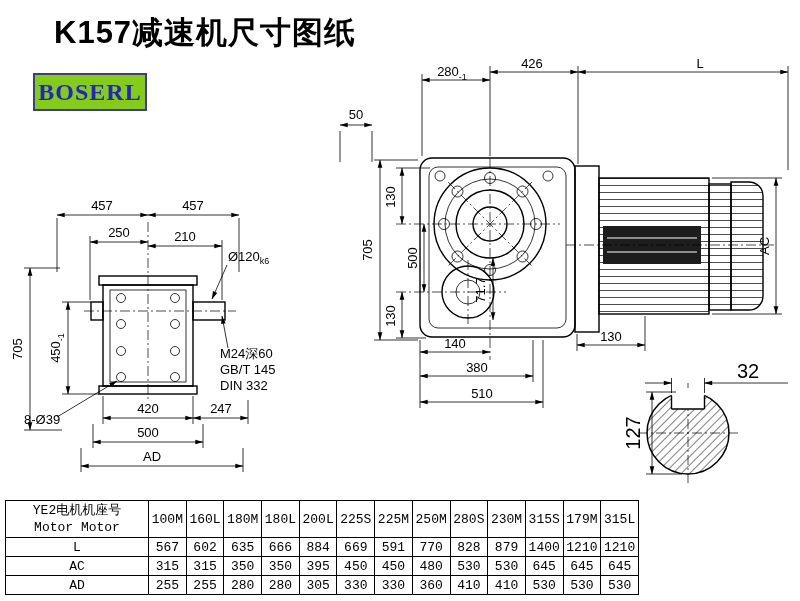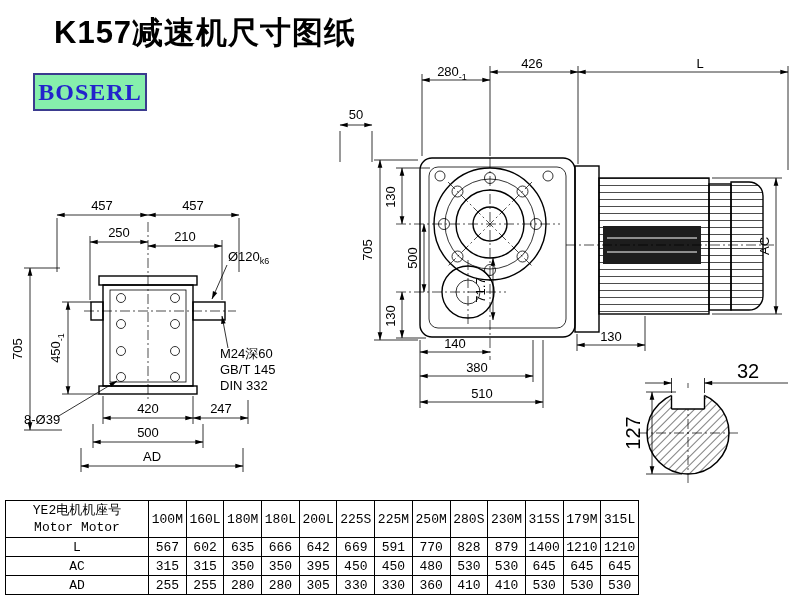--- a/index.html
+++ b/index.html
@@ -9,21 +9,21 @@
     font-family:"Liberation Sans", sans-serif; overflow:hidden;
   }
   .title {
     position:absolute; left:46px; top:12px;
     font-size:31px; font-weight:bold; color:#000; letter-spacing:1px;
     font-family:"Liberation Sans", sans-serif;
     margin-left:8px;
   }
   .logo {
     position:absolute; left:33px; top:73px; width:114px; height:38px;
-    border:2px solid #3b3b8f; background:#86efac;
+    border:2px solid #3b3b8f; background:#84cc16;
     display:flex; align-items:center; justify-content:center;
   }
   .logo span {
     font-family:"Liberation Serif", serif; font-weight:bold;
     font-size:24px; color:#2323cc; letter-spacing:1px;
   }
   svg.drawing { position:absolute; left:0; top:0; }
   svg text { font-family:"Liberation Sans", sans-serif; font-size:13px; fill:#000; }
   text.dim { text-anchor:middle; }
   text.note { text-anchor:start; }
@@ -292,21 +292,21 @@
             <th>315L</th>
           </tr>
         </thead>
       <tbody>
           <tr>
             <td>L</td>
             <td>567</td>
             <td>602</td>
             <td>635</td>
             <td>666</td>
-            <td>642</td>
+            <td>884</td>
             <td>669</td>
             <td>591</td>
             <td>770</td>
             <td>828</td>
             <td>879</td>
             <td>1400</td>
             <td>1210</td>
             <td>1210</td>
           </tr>
           <tr>

